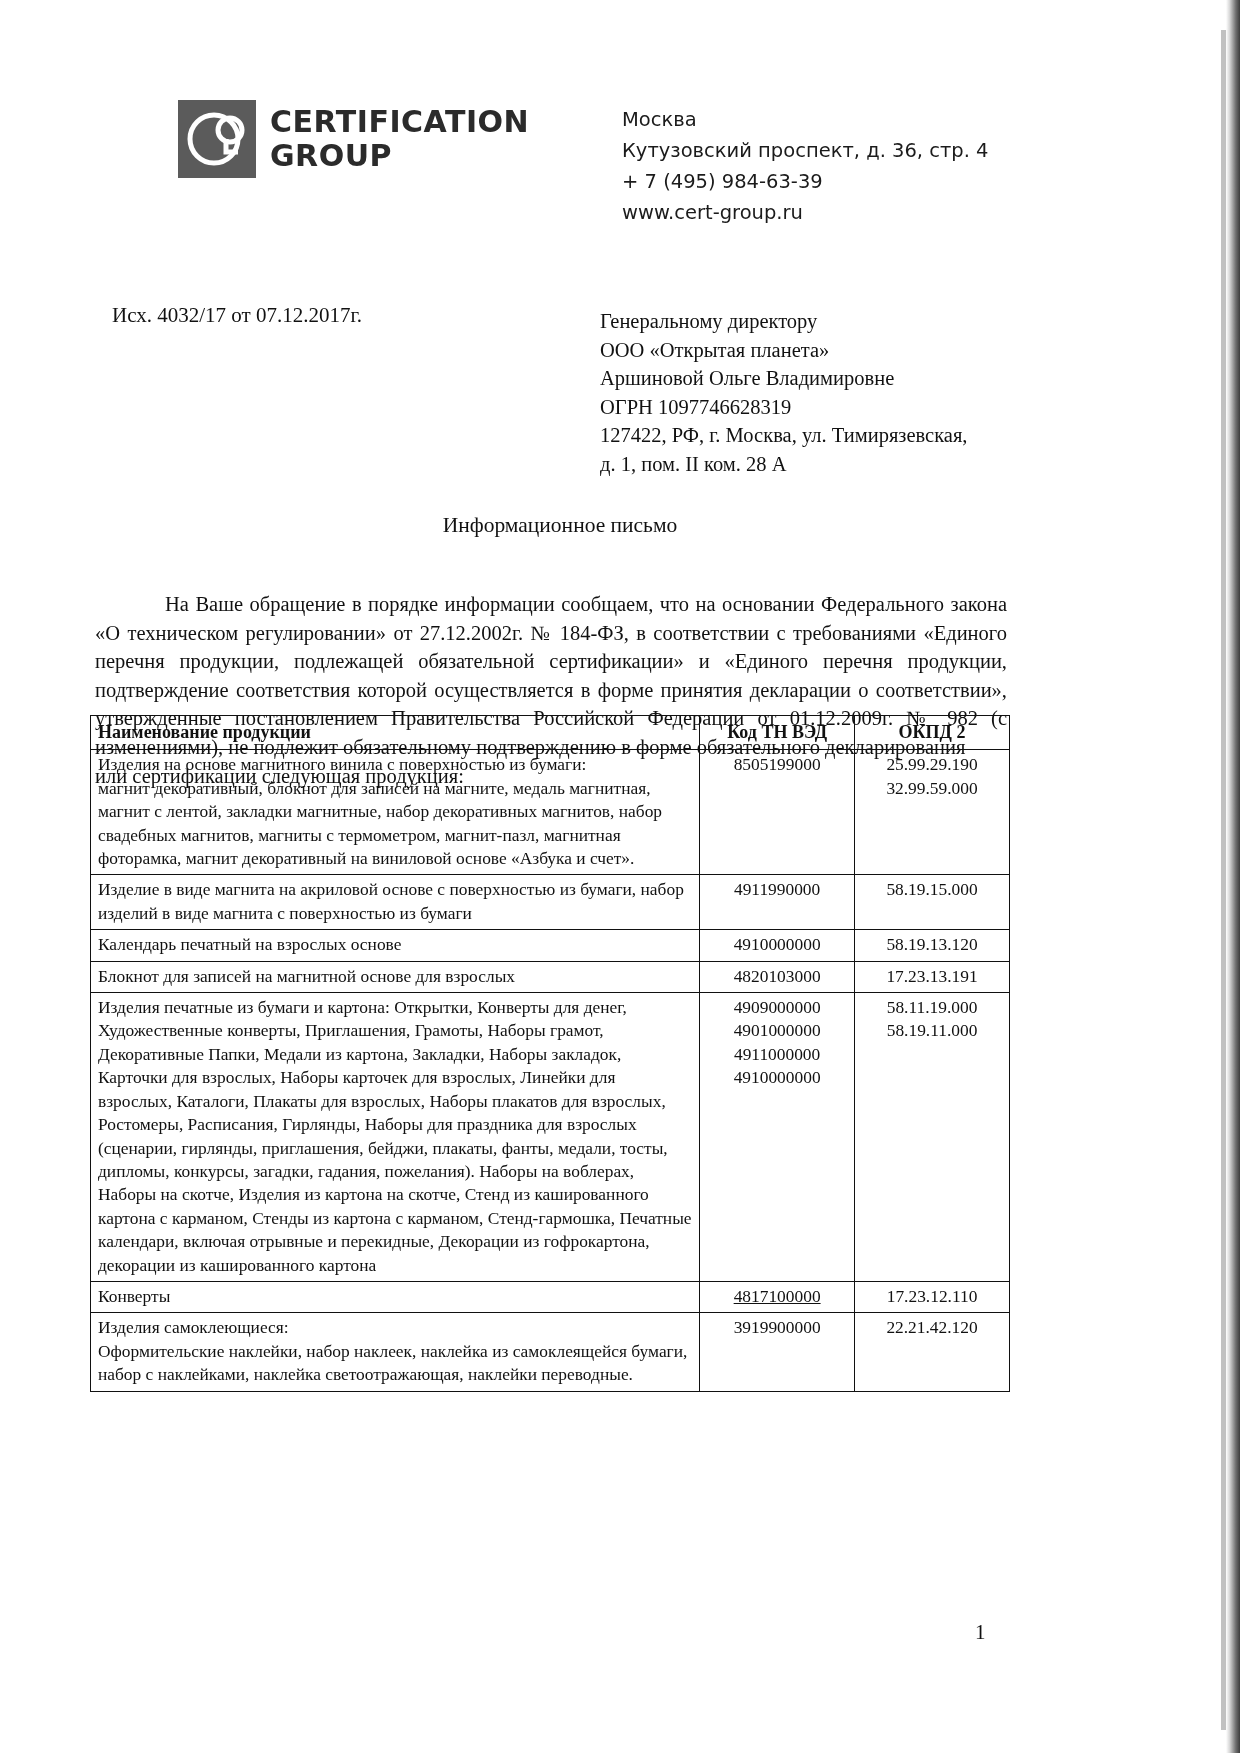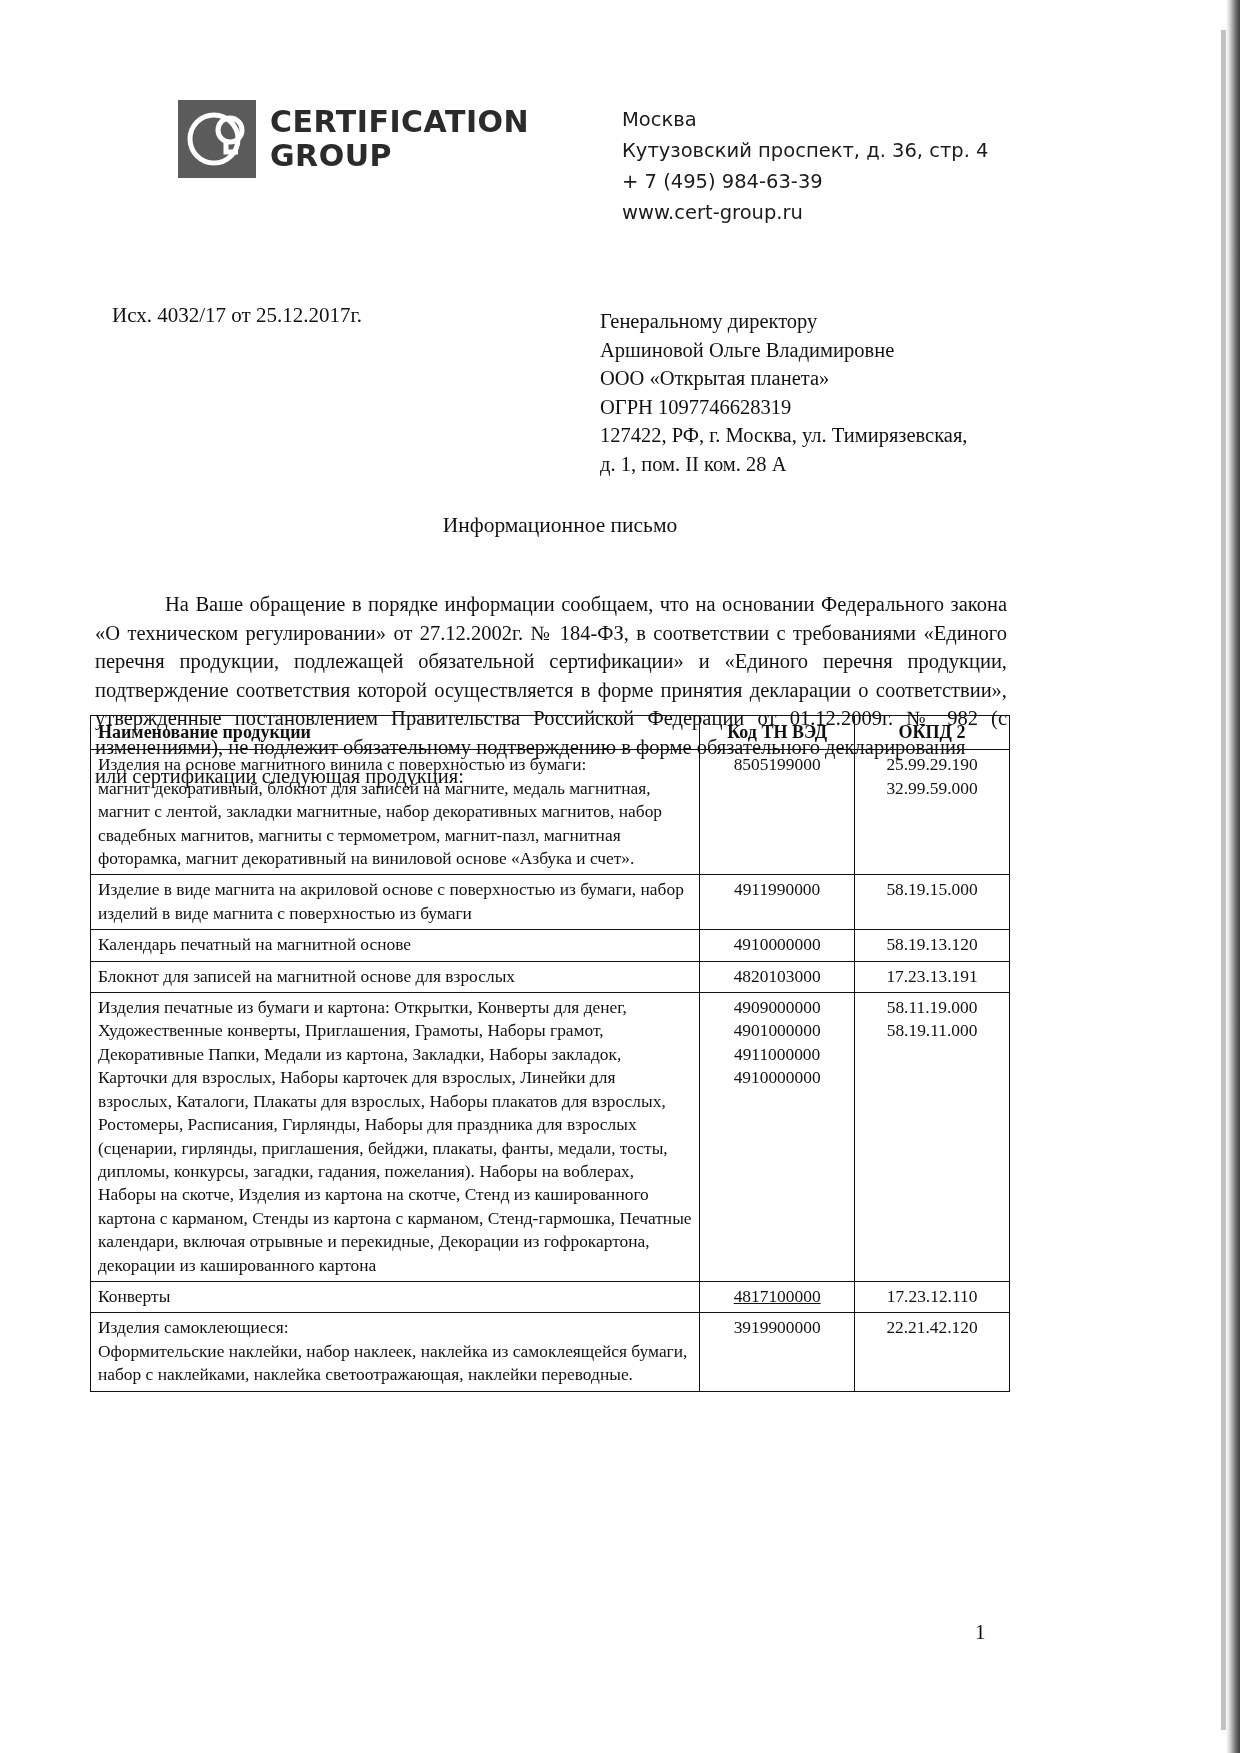--- a/index.html
+++ b/index.html
@@ -191,26 +191,26 @@
     </div>
 
     <div class="contact">
       <div>Москва</div>
       <div>Кутузовский проспект, д. 36, стр. 4</div>
       <div>+ 7 (495) 984-63-39</div>
       <div>www.cert-group.ru</div>
     </div>
   </div>
 
-  <div class="outgoing">Исх. 4032/17 от 25.12.2017г.</div>
+  <div class="outgoing">Исх. 4032/17 от 07.12.2017г.</div>
 
   <div class="addressee">
     <div>Генеральному директору</div>
+    <div>ООО «Открытая планета»</div>
     <div>Аршиновой Ольге Владимировне</div>
-    <div>ООО «Открытая планета»</div>
     <div>ОГРН 1097746628319</div>
     <div>127422, РФ, г. Москва, ул. Тимирязевская,</div>
     <div>д. 1, пом. II ком. 28 А</div>
   </div>
 
   <div class="doc-title">Информационное письмо</div>
 
   <div class="body-text">
     <span>На Ваше обращение в порядке информации сообщаем, что на основании Федерального закона «О техническом регулировании» от 27.12.2002г. № 184-ФЗ, в соответствии с требованиями «Единого перечня продукции, подлежащей обязательной сертификации» и «Единого перечня продукции, подтверждение соответствия которой осуществляется в форме принятия декларации о соответствии», утвержденные постановлением Правительства Российской Федерации от 01.12.2009г. № 982 (с изменениями), не подлежит обязательному подтверждению в форме обязательного декларирования</span>
     <div class="last-line">или сертификации следующая продукция:</div>
@@ -236,21 +236,21 @@
           <td class="center" style="white-space: pre-line; text-align: center;">8505199000</td>
           <td class="center" style="white-space: pre-line;">25.99.29.190
 32.99.59.000</td>
         </tr>
         <tr>
           <td style="white-space: pre-line;"> Изделие в виде магнита на акриловой основе с поверхностью из бумаги, набор изделий в виде магнита с поверхностью из бумаги</td>
           <td class="center" style="white-space: pre-line; margin-top: 38px;">4911990000</td>
           <td class="center" style="white-space: pre-line;">58.19.15.000</td>
         </tr>
         <tr>
-          <td style="white-space: pre-line;">Календарь печатный на магнитной основе</td>
+          <td style="white-space: pre-line;">Календарь печатный на взрослых основе</td>
           <td class="center" style="white-space: pre-line;">4910000000</td>
           <td class="center" style="white-space: pre-line;">58.19.13.120</td>
         </tr>
         <tr>
           <td style="white-space: pre-line;">Блокнот для записей на магнитной основе для взрослых</td>
           <td class="center" style="white-space: pre-line;">4820103000</td>
           <td class="center" style="white-space: pre-line;">17.23.13.191</td>
         </tr>
         <tr>
           <td style="white-space: pre-line;">Изделия печатные из бумаги и картона: Открытки, Конверты для денег, Художественные конверты, Приглашения, Грамоты, Наборы грамот, Декоративные Папки, Медали из картона, Закладки, Наборы закладок, Карточки для взрослых, Наборы карточек для взрослых, Линейки для взрослых, Каталоги, Плакаты для взрослых, Наборы плакатов для взрослых, Ростомеры, Расписания, Гирлянды, Наборы для праздника для взрослых (сценарии, гирлянды, приглашения, бейджи, плакаты, фанты, медали, тосты, дипломы, конкурсы, загадки, гадания, пожелания). Наборы на воблерах, Наборы на скотче, Изделия из картона на скотче, Стенд из кашированного картона с карманом, Стенды из картона с карманом, Стенд-гармошка, Печатные календари, включая отрывные и перекидные, Декорации из гофрокартона,  декорации из кашированного картона</td>

